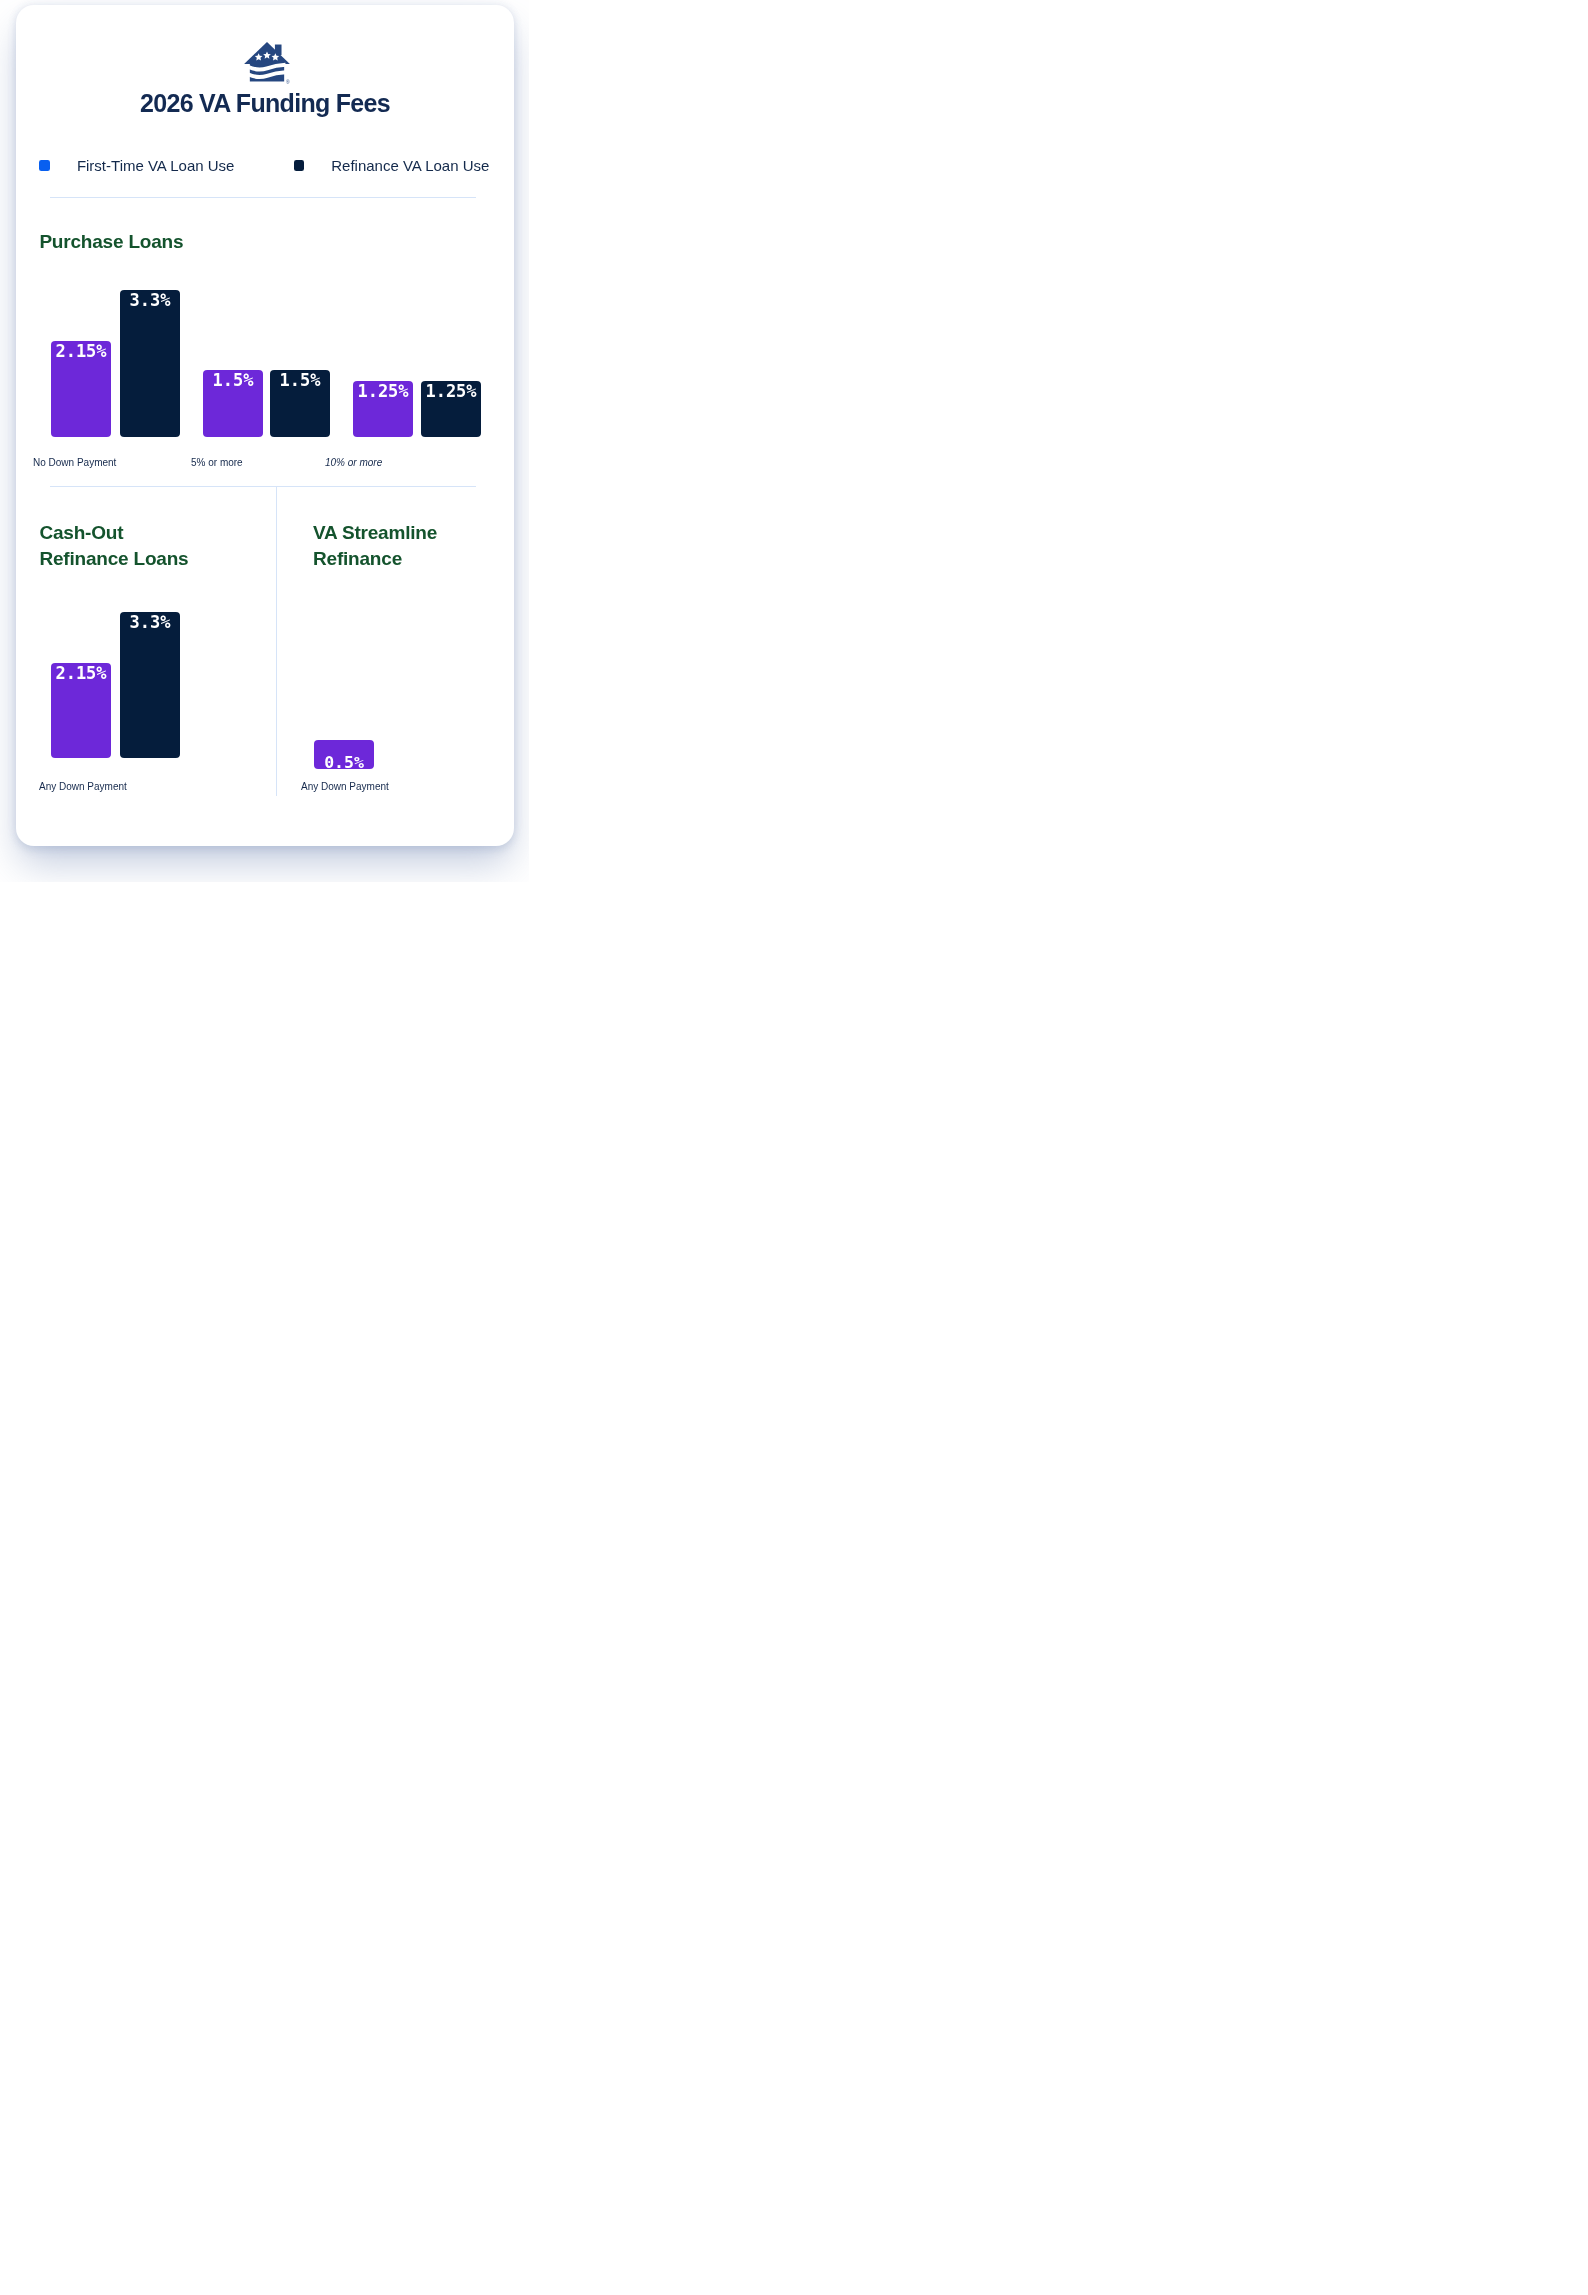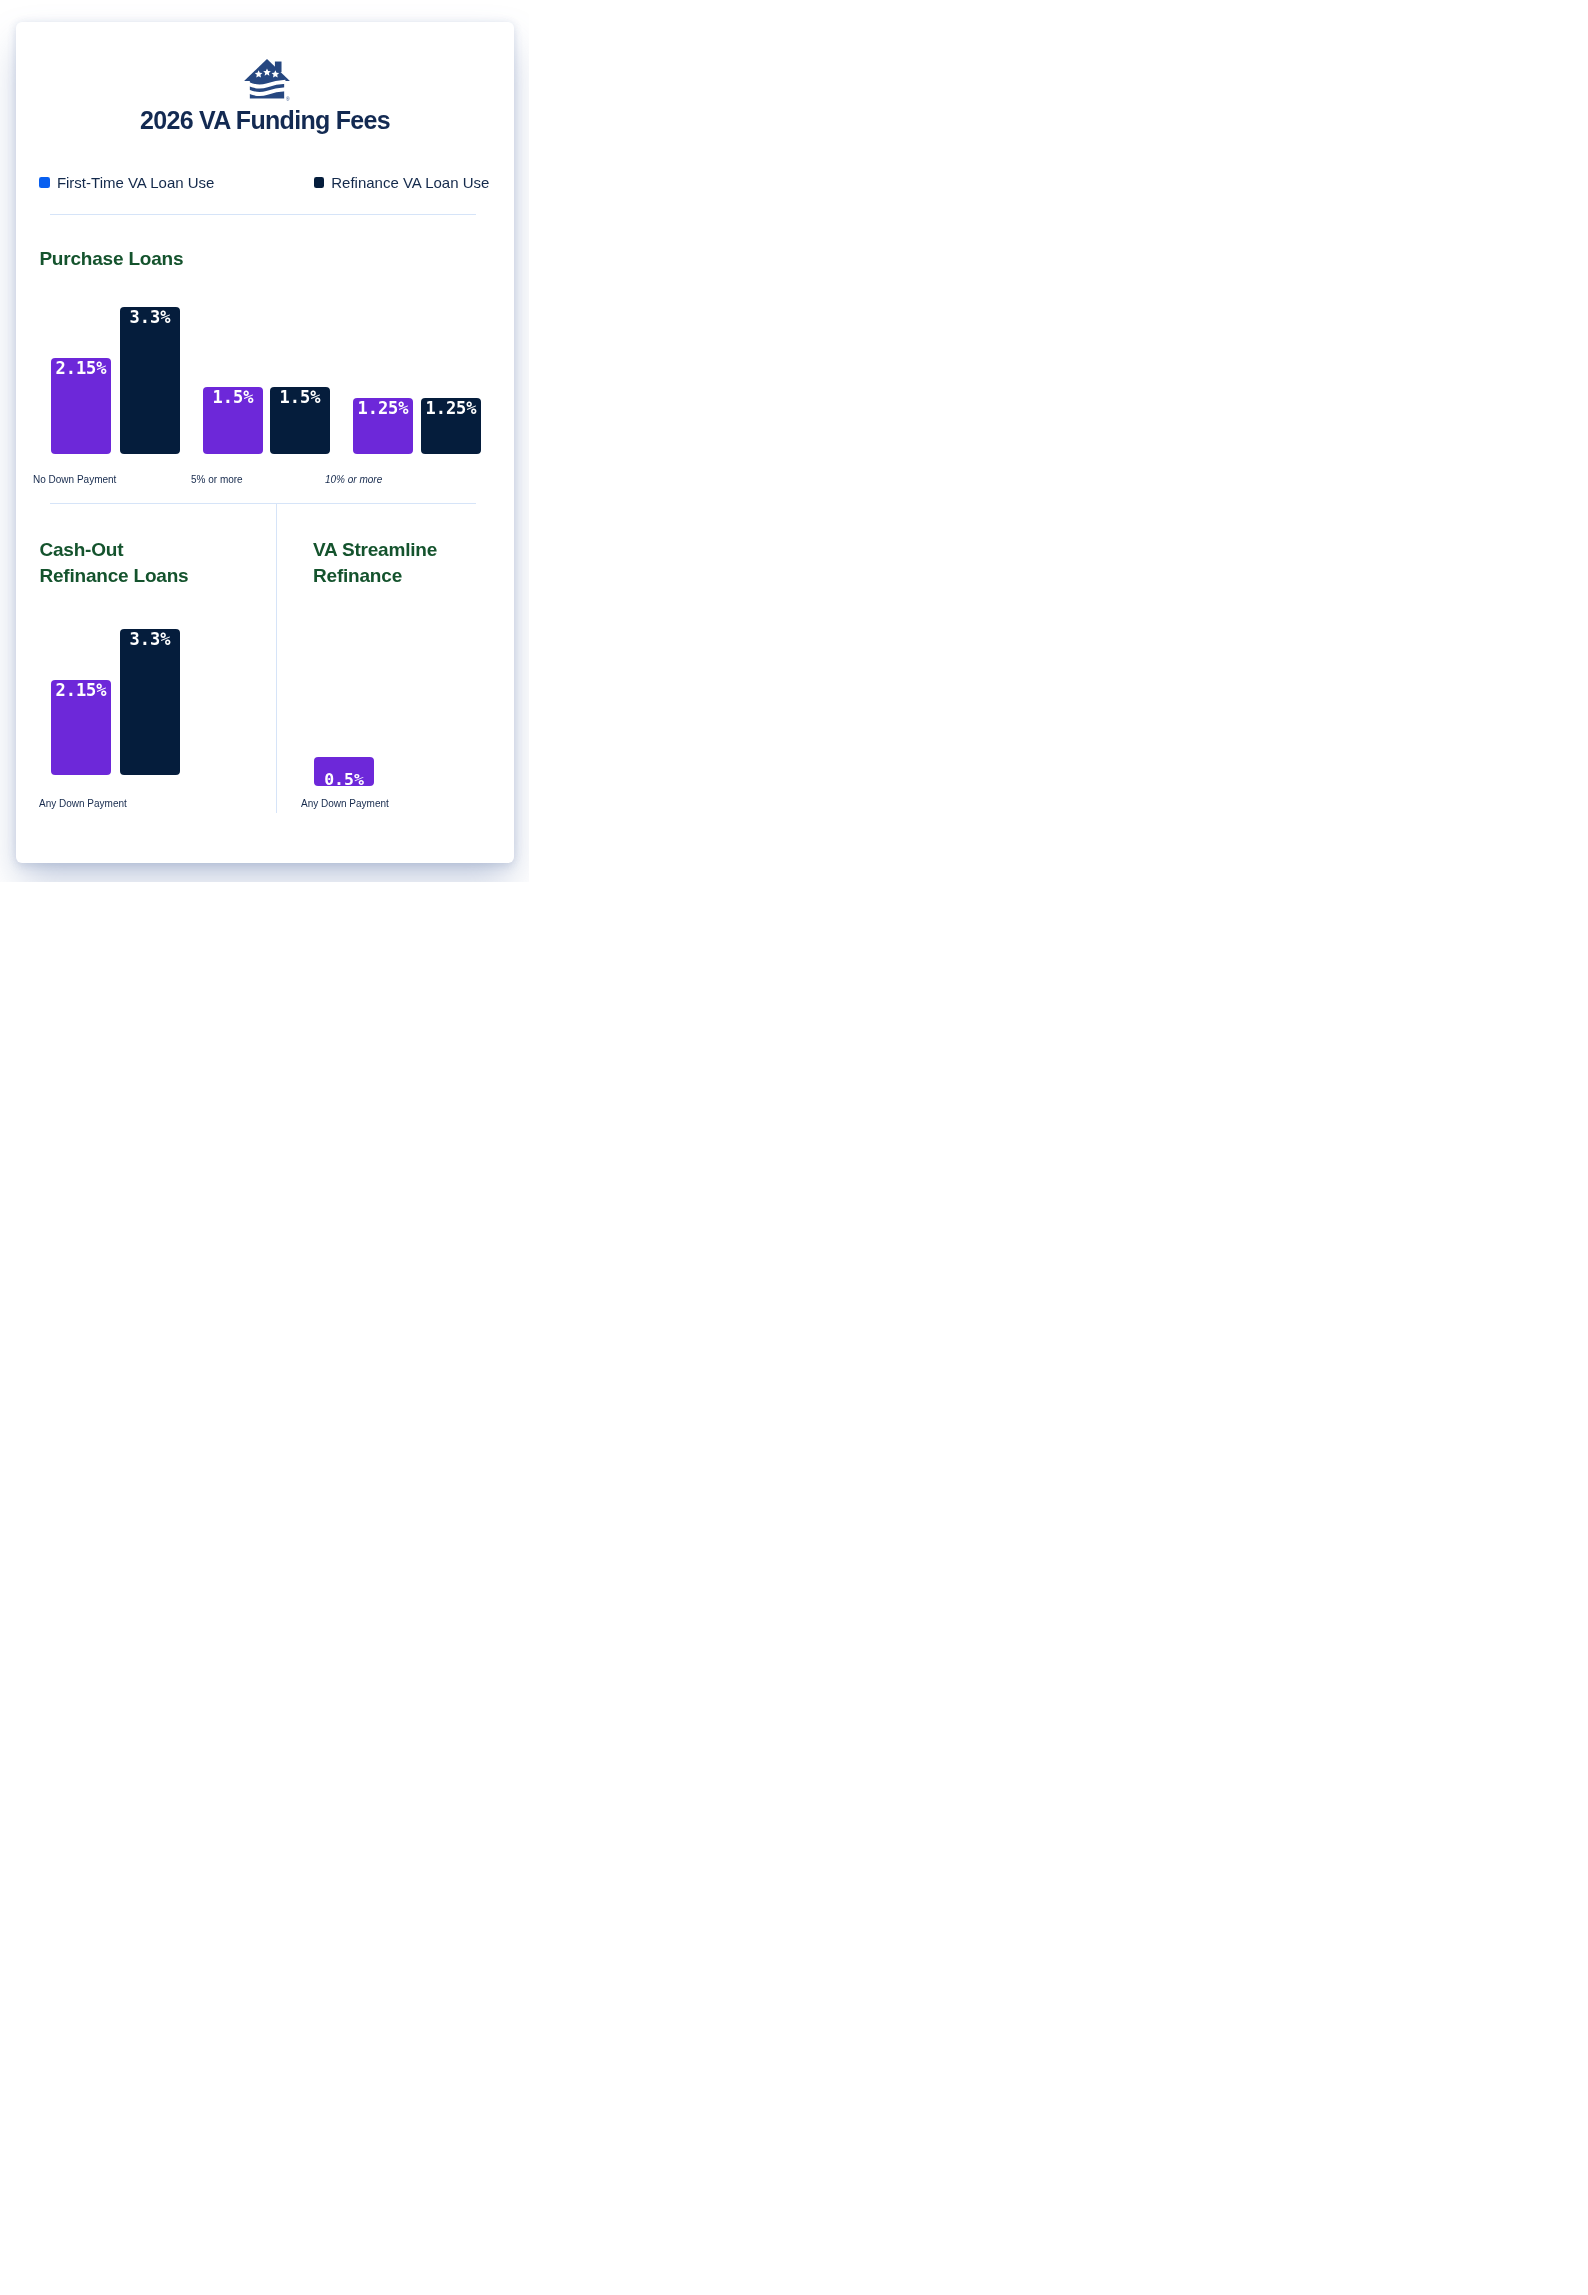--- a/index.html
+++ b/index.html
@@ -3,42 +3,42 @@
 <meta charset="utf-8">
 <style>
   * { margin:0; padding:0; box-sizing:border-box; }
   html,body { background:#ffffff; }
   body {
     width:529px; height:882px;
     font-family:"Liberation Sans", sans-serif;
     position:relative;
   }
   .card {
-    position:absolute; left:16px; top:22px;
+    position:absolute; left:16px; top:5px;
     width:498px; height:841px;
     background:#ffffff;
-    border-radius:6px;
+    border-radius:18px;
     box-shadow: 0 3.7px 9.2px rgba(96,120,170,.16),
                 0 21px 39px -4.6px rgba(96,120,170,.38),
                 0 0 8.3px rgba(96,120,170,.10);
   }
   .logo { position:absolute; left:228px; top:36px; width:46px; height:44px; }
   .title {
     position:absolute; left:0; top:84px; width:100%;
     text-align:center;
     font-size:25px; font-weight:700; letter-spacing:-0.7px;
     color:#132A52;
   }
   .legend {
     position:absolute; left:23.4px; top:152px; width:450px;
     display:flex; justify-content:space-between; align-items:center;
   }
   .legend-item { display:flex; align-items:center; gap:6.9px; }
   .swatch { width:10.6px; height:10.6px; border-radius:2.3px; flex:0 0 auto; }
-  .legend-label { font-size:15px; font-weight:500; color:#13294B; white-space:nowrap; }
+  .legend-label { font-size:15px; font-weight:500; color:#13294B; white-space:nowrap;margin-left:20px; }
 
   .divider-h { position:absolute; height:1.4px; background:#D6E4F8; }
   .divider-h.one { left:34px; top:192px; width:426px; }
   .divider-h.two { left:34px; top:481px; width:426px; }
   .divider-v { position:absolute; left:260px; top:481px; width:1.4px; height:310px; background:#D6E4F8; }
 
   .section-heading {
     position:absolute;
     font-size:19px; font-weight:700; letter-spacing:-0.2px;
     color:#14532d; line-height:1.38;

